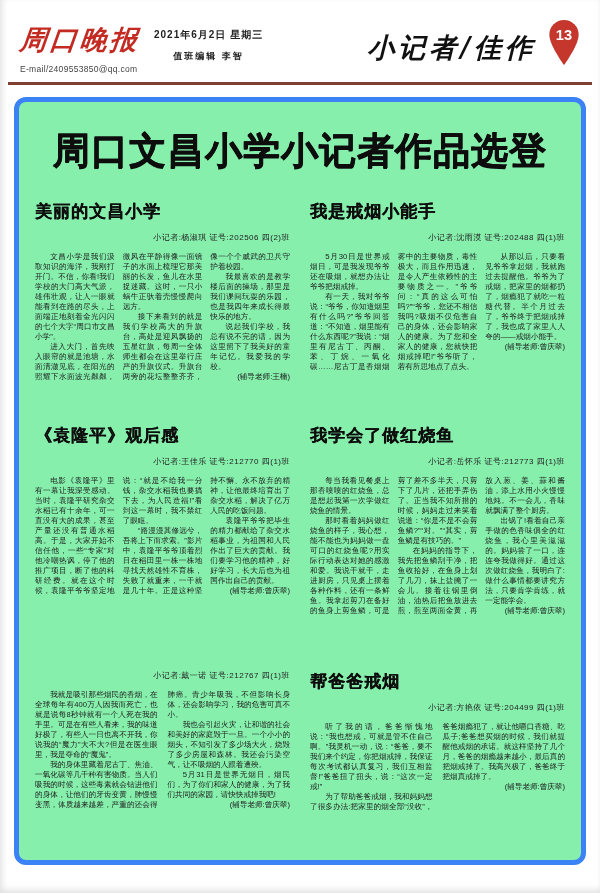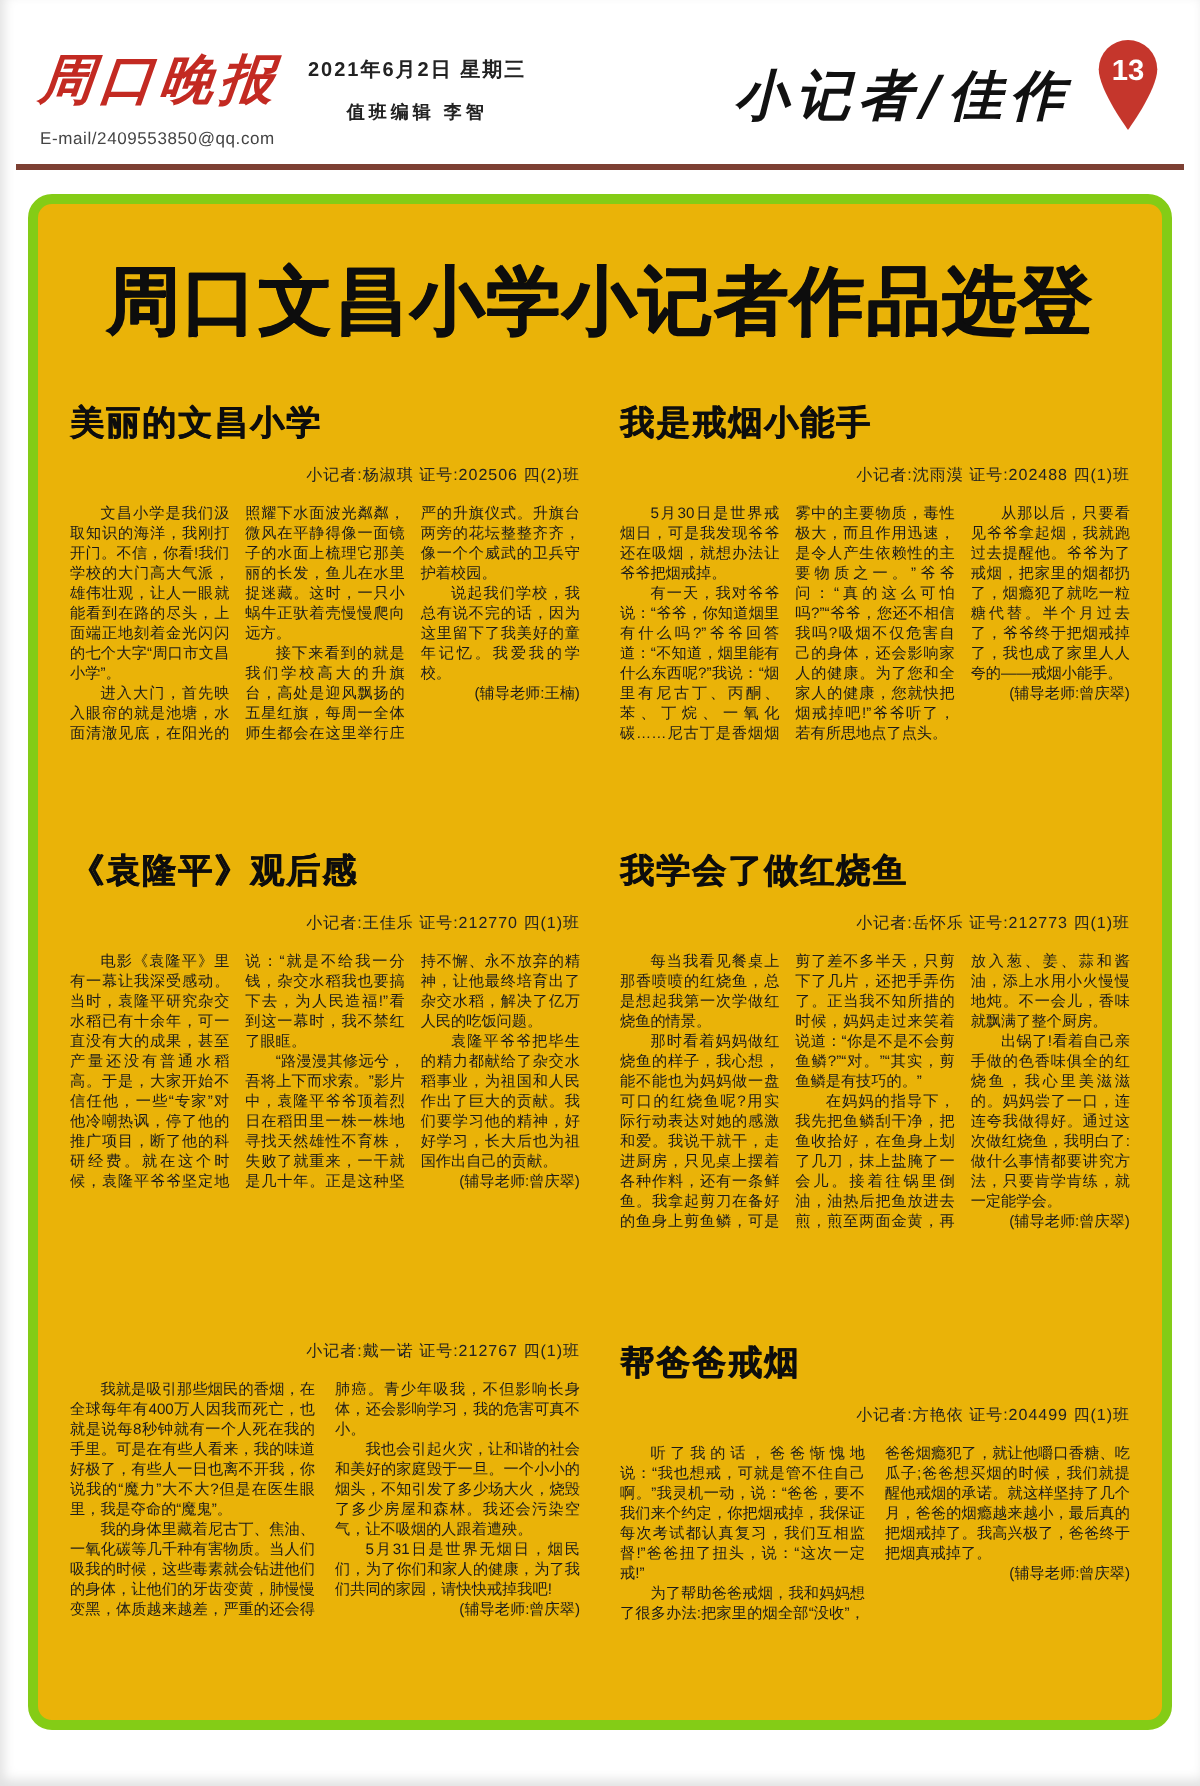--- a/index.html
+++ b/index.html
@@ -18,22 +18,22 @@
   .issue-date { font-size:10px; font-weight:bold; color:#222; letter-spacing:1px; }
   .duty-editor { font-size:9px; font-weight:bold; color:#222; letter-spacing:2px; text-align:center; }
   .mast-spacer { flex:1; }
   .section-block { display:flex; align-items:center; gap:10px; padding-top:8px; }
   .section-title { font-family:"DejaVu Serif", serif; font-style:italic; font-weight:bold;
                    font-size:27px; color:#111; letter-spacing:4px; }
   .pin { width:36px; height:46px; margin-top:-10px; }
   .rule { height:3px; background:#7d4033; margin:2px 8px 0 8px; }
 
   
-  .frame { margin:12px 14px 0 14px; height:768px; border:5px solid #84cc16;
-           border-radius:12px; padding:10px 10px 14px 10px; background:#eab308; }
+  .frame { margin:12px 14px 0 14px; height:768px; border:5px solid #3b82f6;
+           border-radius:12px; padding:10px 10px 14px 10px; background:#86efac; }
   .headline { text-align:center; font-size:37px; font-weight:900; color:#0d0d0d;
               letter-spacing:1px; margin:14px 0 24px 0;
               font-family:"Liberation Sans", sans-serif;
               text-shadow:.6px 0 #0d0d0d, 0 .6px #0d0d0d; }
 
   .grid { display:grid; grid-template-columns:1fr 1fr; column-gap:20px; row-gap:22px; padding:0 6px; }
 
   .article h2 { text-align:left; font-size:17px; font-weight:900; color:#0d0d0d;
                 letter-spacing:1px; margin-bottom:9px; text-shadow:.4px 0 #0d0d0d; }
   .byline { text-align:right; font-size:8px; color:#222; margin-bottom:9px; letter-spacing:.5px; }
@@ -74,20 +74,21 @@
 
     <div class="grid">
 
       <div class="article">
         <h2>美丽的文昌小学</h2>
         <div class="byline">小记者:杨淑琪  证号:202506  四(2)班</div>
         <div class="body cols3">
           <p>文昌小学是我们汲取知识的海洋，我刚打开门。不信，你看!我们学校的大门高大气派，雄伟壮观，让人一眼就能看到在路的尽头，上面端正地刻着金光闪闪的七个大字“周口市文昌小学”。</p>
           <p>进入大门，首先映入眼帘的就是池塘，水面清澈见底，在阳光的照耀下水面波光粼粼，微风在平静得像一面镜子的水面上梳理它那美丽的长发，鱼儿在水里捉迷藏。这时，一只小蜗牛正驮着壳慢慢爬向远方。</p>
           <p>接下来看到的就是我们学校高大的升旗台，高处是迎风飘扬的五星红旗，每周一全体师生都会在这里举行庄严的升旗仪式。升旗台两旁的花坛整整齐齐，像一个个威武的卫兵守护着校园。</p>
+          <p>我最喜欢的是教学楼后面的操场，那里是我们课间玩耍的乐园，也是我四年来成长得最快乐的地方。</p>
           <p>说起我们学校，我总有说不完的话，因为这里留下了我美好的童年记忆。我爱我的学校。</p>
           <p class="attr">(辅导老师:王楠)</p>
         </div>
       </div>
 
       <div class="article">
         <h2>我是戒烟小能手</h2>
         <div class="byline">小记者:沈雨漠  证号:202488  四(1)班</div>
         <div class="body cols3">
           <p>5月30日是世界戒烟日，可是我发现爷爷还在吸烟，就想办法让爷爷把烟戒掉。</p>

